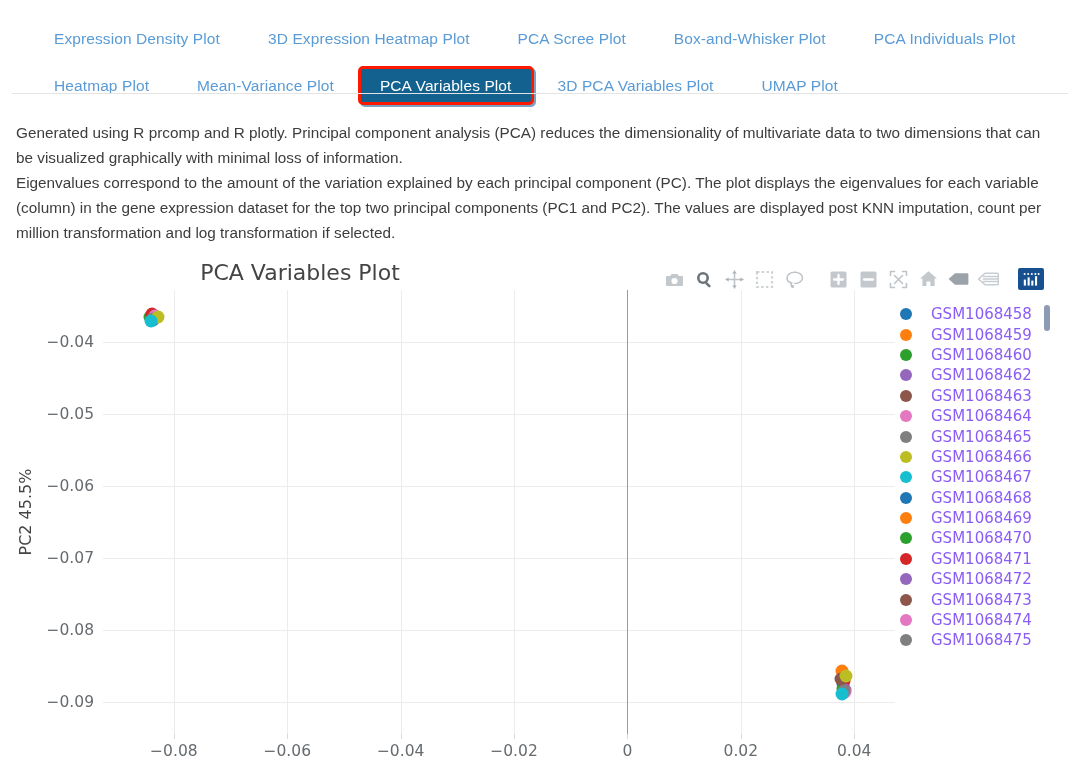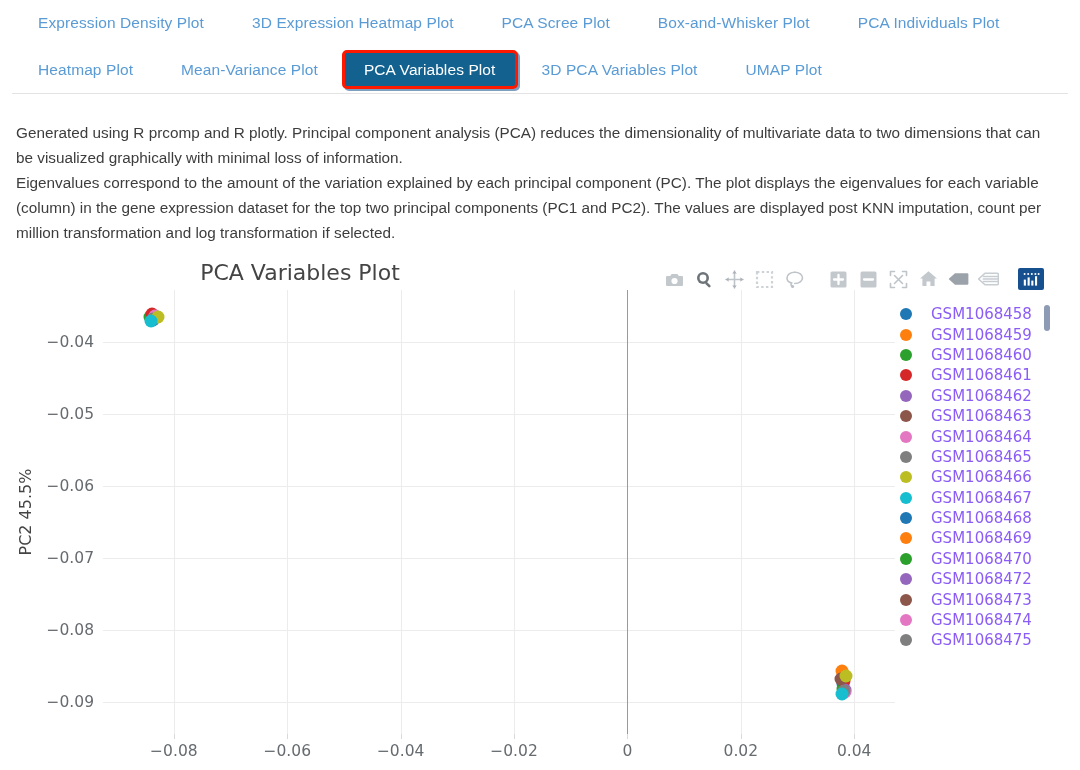--- a/index.html
+++ b/index.html
@@ -11,21 +11,21 @@
     overflow: hidden;
   }
 
   #app { position: relative; width: 1080px; height: 770px; background:#fff; }
 
   
   .tabstrip {
     position: absolute;
     left: 0; top: 0;
     width: 1080px;
-    padding: 0;
+    padding: 16px;
     text-align: right;
   }
   .tabrow {
     display: flex;
     align-items: center;
     padding-left: 14px;
     height: 46px;
   }
   .tabrow.row2 { height: 47px; }
   .tab {
@@ -375,24 +375,20 @@
         </div>
         <div class="leg-item">
           <div class="leg-dot" style="background: rgb(255, 127, 14);"></div>
           <div class="leg-txt">GSM1068459</div>
         </div>
         <div class="leg-item">
           <div class="leg-dot" style="background: rgb(44, 160, 44);"></div>
           <div class="leg-txt">GSM1068460</div>
         </div>
         <div class="leg-item">
-          <div class="leg-dot" style="background: rgb(214, 39, 40);"></div>
-          <div class="leg-txt">GSM1068461</div>
-        </div>
-        <div class="leg-item">
           <div class="leg-dot" style="background: rgb(148, 103, 189);"></div>
           <div class="leg-txt">GSM1068462</div>
         </div>
         <div class="leg-item">
           <div class="leg-dot" style="background: rgb(140, 86, 75);"></div>
           <div class="leg-txt">GSM1068463</div>
         </div>
         <div class="leg-item">
           <div class="leg-dot" style="background: rgb(227, 119, 194);"></div>
           <div class="leg-txt">GSM1068464</div>
@@ -413,20 +409,24 @@
           <div class="leg-dot" style="background: rgb(31, 119, 180);"></div>
           <div class="leg-txt">GSM1068468</div>
         </div>
         <div class="leg-item">
           <div class="leg-dot" style="background: rgb(255, 127, 14);"></div>
           <div class="leg-txt">GSM1068469</div>
         </div>
         <div class="leg-item">
           <div class="leg-dot" style="background: rgb(44, 160, 44);"></div>
           <div class="leg-txt">GSM1068470</div>
+        </div>
+        <div class="leg-item">
+          <div class="leg-dot" style="background: rgb(214, 39, 40);"></div>
+          <div class="leg-txt">GSM1068471</div>
         </div>
         <div class="leg-item">
           <div class="leg-dot" style="background: rgb(148, 103, 189);"></div>
           <div class="leg-txt">GSM1068472</div>
         </div>
         <div class="leg-item">
           <div class="leg-dot" style="background: rgb(140, 86, 75);"></div>
           <div class="leg-txt">GSM1068473</div>
         </div>
         <div class="leg-item">

